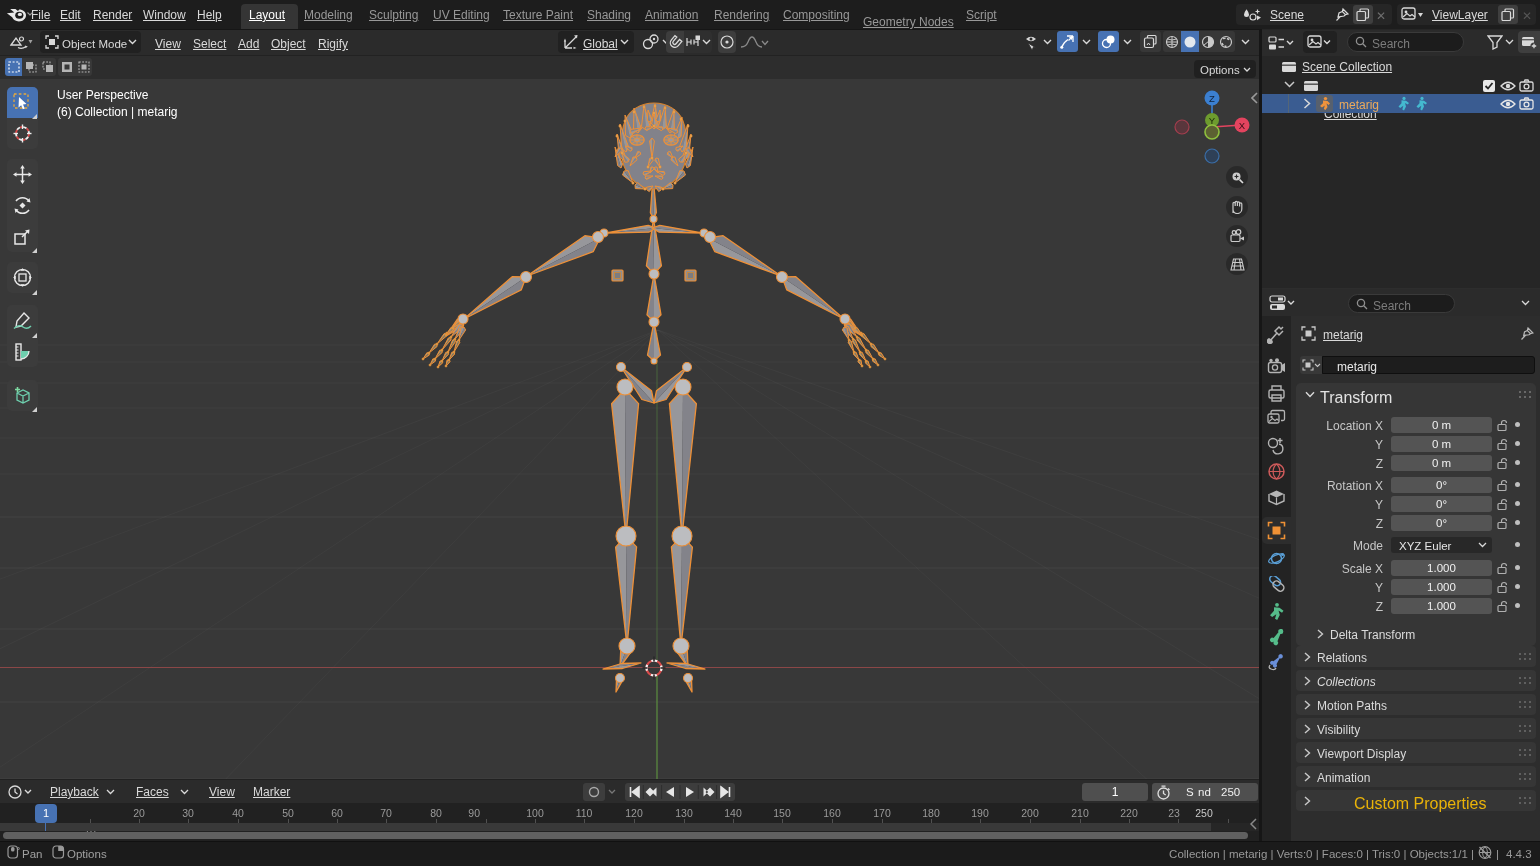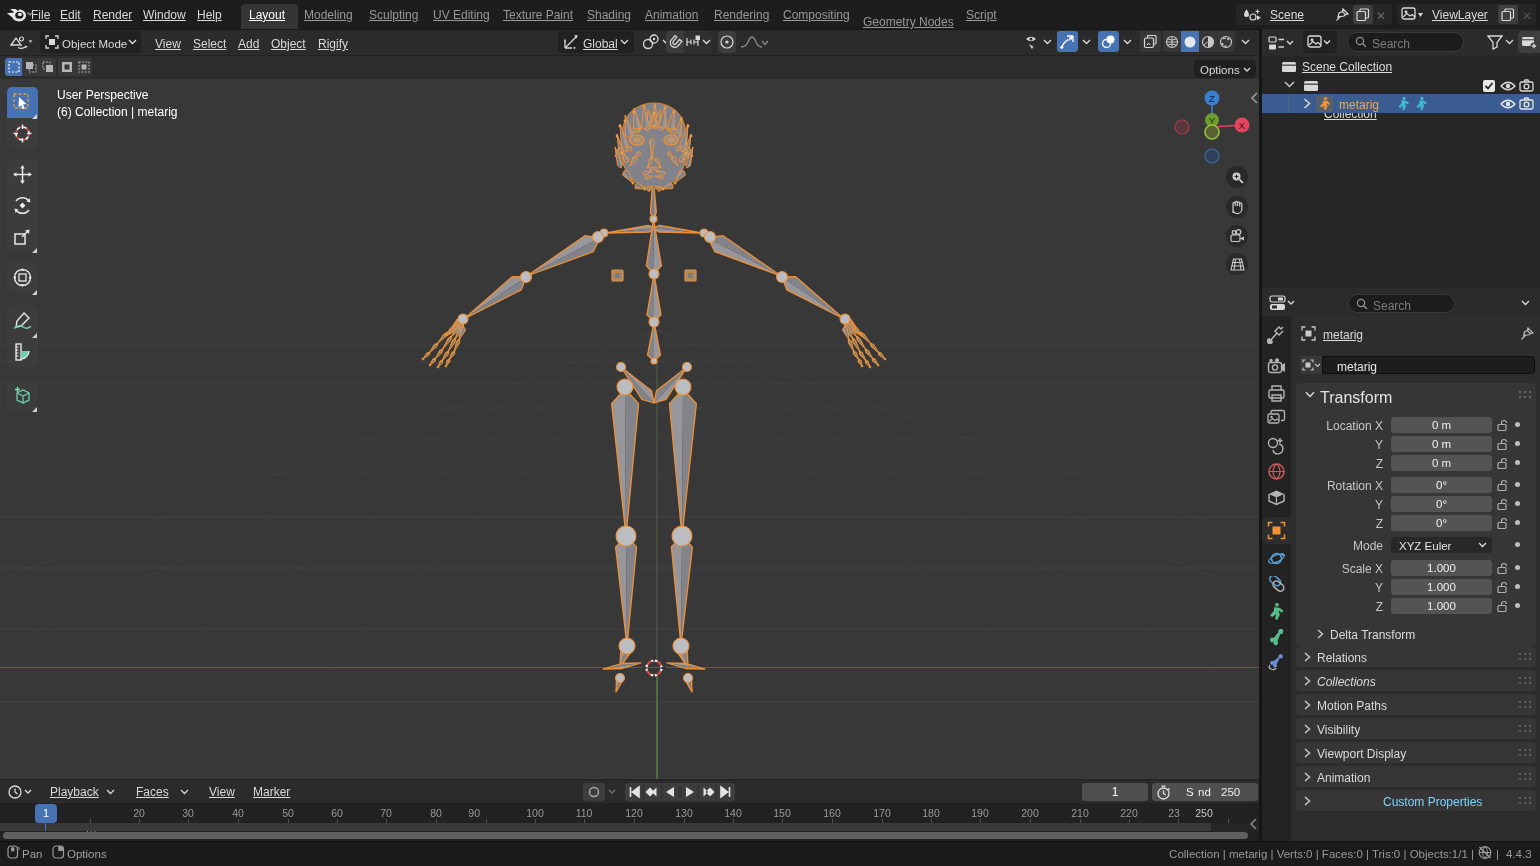--- a/index.html
+++ b/index.html
@@ -1336,21 +1336,21 @@
       <circle cx="12" cy="2" r="1"></circle>
       <circle cx="2" cy="7" r="1"></circle>
       <circle cx="7" cy="7" r="1"></circle>
       <circle cx="12" cy="7" r="1"></circle>
     </g>
   </svg>
 <div class="abs" style="left:1296px;top:790px;width:240px;height:21px;background:#363636;border-radius:4px;"></div>
 <svg class="abs" style="left:1304px;top:796px" width="7" height="10" viewBox="0 0 7 10">
     <path d="M1 1 L5.5 5 L1 9" stroke="#c9c9c9" stroke-width="1.4" fill="none"></path>
   </svg>
-<div class="abs" style="left:1383px;top:795px;color:#7dd3fc;font-size:12px;">Custom Properties</div>
+<div class="abs" style="left:1354px;top:795px;color:#eab308;font-size:16px;">Custom Properties</div>
 <svg class="abs" style="left:1518px;top:796px" width="14" height="10" viewBox="0 0 14 10">
     <g fill="#6e6e6e">
       <circle cx="2" cy="2" r="1"></circle>
       <circle cx="7" cy="2" r="1"></circle>
       <circle cx="12" cy="2" r="1"></circle>
       <circle cx="2" cy="7" r="1"></circle>
       <circle cx="7" cy="7" r="1"></circle>
       <circle cx="12" cy="7" r="1"></circle>
     </g>
   </svg>

